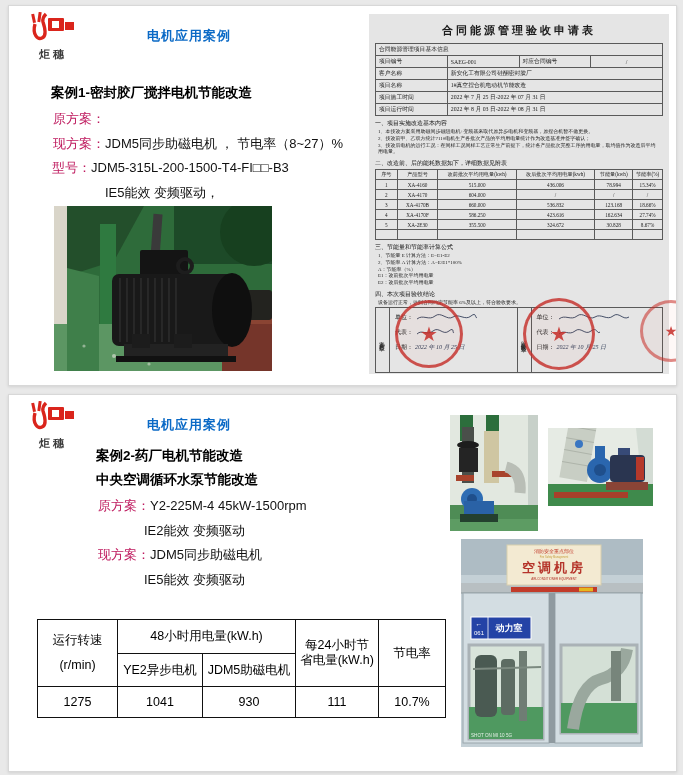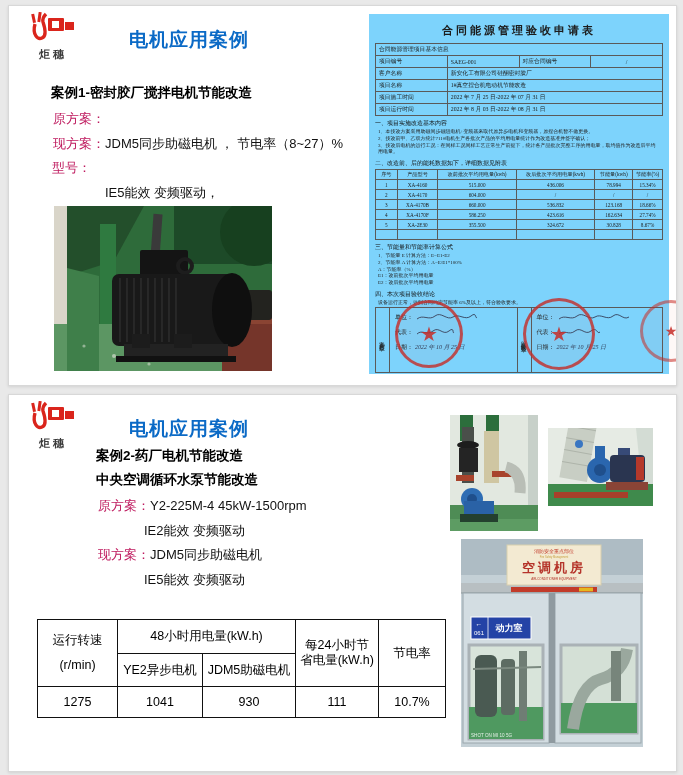--- a/index.html
+++ b/index.html
@@ -6,38 +6,38 @@
   body{width:683px;height:775px;background:#e9e9e9;font-family:"Liberation Sans",sans-serif;position:relative;overflow:hidden;}
   .card{position:absolute;left:8px;width:667px;background:#ffffff;border:1px solid #d8d8d8;box-shadow:0 1px 3px rgba(0,0,0,.10);overflow:hidden;}
   #card1{top:5px;height:379px;}
   #card2{top:394px;height:376px;}
 
   
   .logo{position:absolute;left:20px;top:6px;width:70px;}
   .logo-text{font-size:11px;font-weight:bold;color:#3a3a3a;letter-spacing:3px;margin-top:1px;margin-left:10px;}
 
   
-  .slide-title{position:absolute;left:60px;top:21px;width:240px;text-align:center;color:#0b6ac6;font-weight:bold;font-size:19px;letter-spacing:1px;}
+  .slide-title{position:absolute;left:60px;top:21px;width:240px;text-align:center;color:#0b6ac6;font-weight:bold;font-size:13px;letter-spacing:1px;}
 
   
   .case1-block{position:absolute;left:42px;top:78px;width:320px;}
   .case2-block{position:absolute;left:87px;top:52px;width:330px;}
   .case-title{font-weight:bold;color:#000;font-size:13.5px;margin-bottom:9px;}
   .case-line{display:flex;font-size:13px;color:#111;margin-bottom:9px;line-height:1.2;}
   .case-label{color:#be185d;width:54px;flex:none;text-align:right;}
   .case-label.short{width:40px;}
   .u{text-decoration:underline;}
   .indent1{margin-left:54px;}
   .indent2{margin-left:48px;}
 
   
   .photo{position:absolute;display:block;}
 
   
-  .doc{position:absolute;left:360px;top:8px;width:300px;height:360px;background:#7dd3fc;font-family:"Liberation Serif",serif;color:#1c1c1c;}
+  .doc{position:absolute;left:360px;top:8px;width:300px;height:360px;background:#e5e5e5;font-family:"Liberation Serif",serif;color:#1c1c1c;}
   .doc-title{font-size:11px;font-weight:bold;text-align:center;letter-spacing:3px;margin:9px 0 5px;}
   .doc table{border-collapse:collapse;width:96%;margin:0 auto;table-layout:fixed;}
   .doc td,.doc th{border:0.8px solid #5a5a5a;font-size:5.8px;font-weight:normal;padding:1px 3px;overflow:hidden;white-space:nowrap;}
   .doc-info td{height:9px;}
   .doc-sec{font-size:6px;color:#111;margin:3px 6px 1px;}
   .doc-p{font-size:5px;margin:0 9px;line-height:1.35;color:#222;}
   .doc-data td,.doc-data th{text-align:center;font-size:5.2px;padding:0.5px 1px;height:8px;}
   .doc-sign{margin-top:3px;}
   .doc-sign td{height:58px;vertical-align:top;}
   .vcell{writing-mode:vertical-rl;width:11px;text-align:center;font-size:5.5px;letter-spacing:1px;padding:2px 1px;}
@@ -79,20 +79,21 @@
     <div class="case-title">案例1-密封胶厂搅拌电机节能改造</div>
     <div class="case-line">
       <span class="case-label">原方案：</span>
     </div>
     <div class="case-line">
       <span class="case-label">现方案：</span>
       <span>JDM5同步助磁电机 ， 节电率（8~27）%</span>
     </div>
     <div class="case-line">
       <span class="case-label short">型号：</span>
+      <span>JDM5-315L-200-1500-T4-FI□□-B3</span>
     </div>
     <div class="case-line indent1">IE5能效 变频驱动，</div>
   </div>
 
   <svg class="photo" style="left:45px;top:200px;" width="218" height="165" viewBox="0 0 218 165">
     <rect width="218" height="165" fill="#2e6b3a"></rect>
     <rect x="0" y="0" width="13" height="165" fill="#d9d5c9"></rect>
     <rect x="120" y="0" width="98" height="58" fill="#1d4a28"></rect>
     <circle cx="200" cy="26" r="34" fill="#17401f"></circle>
     <polygon points="13,0 90,0 60,55 13,70" fill="#234f2b"></polygon>

